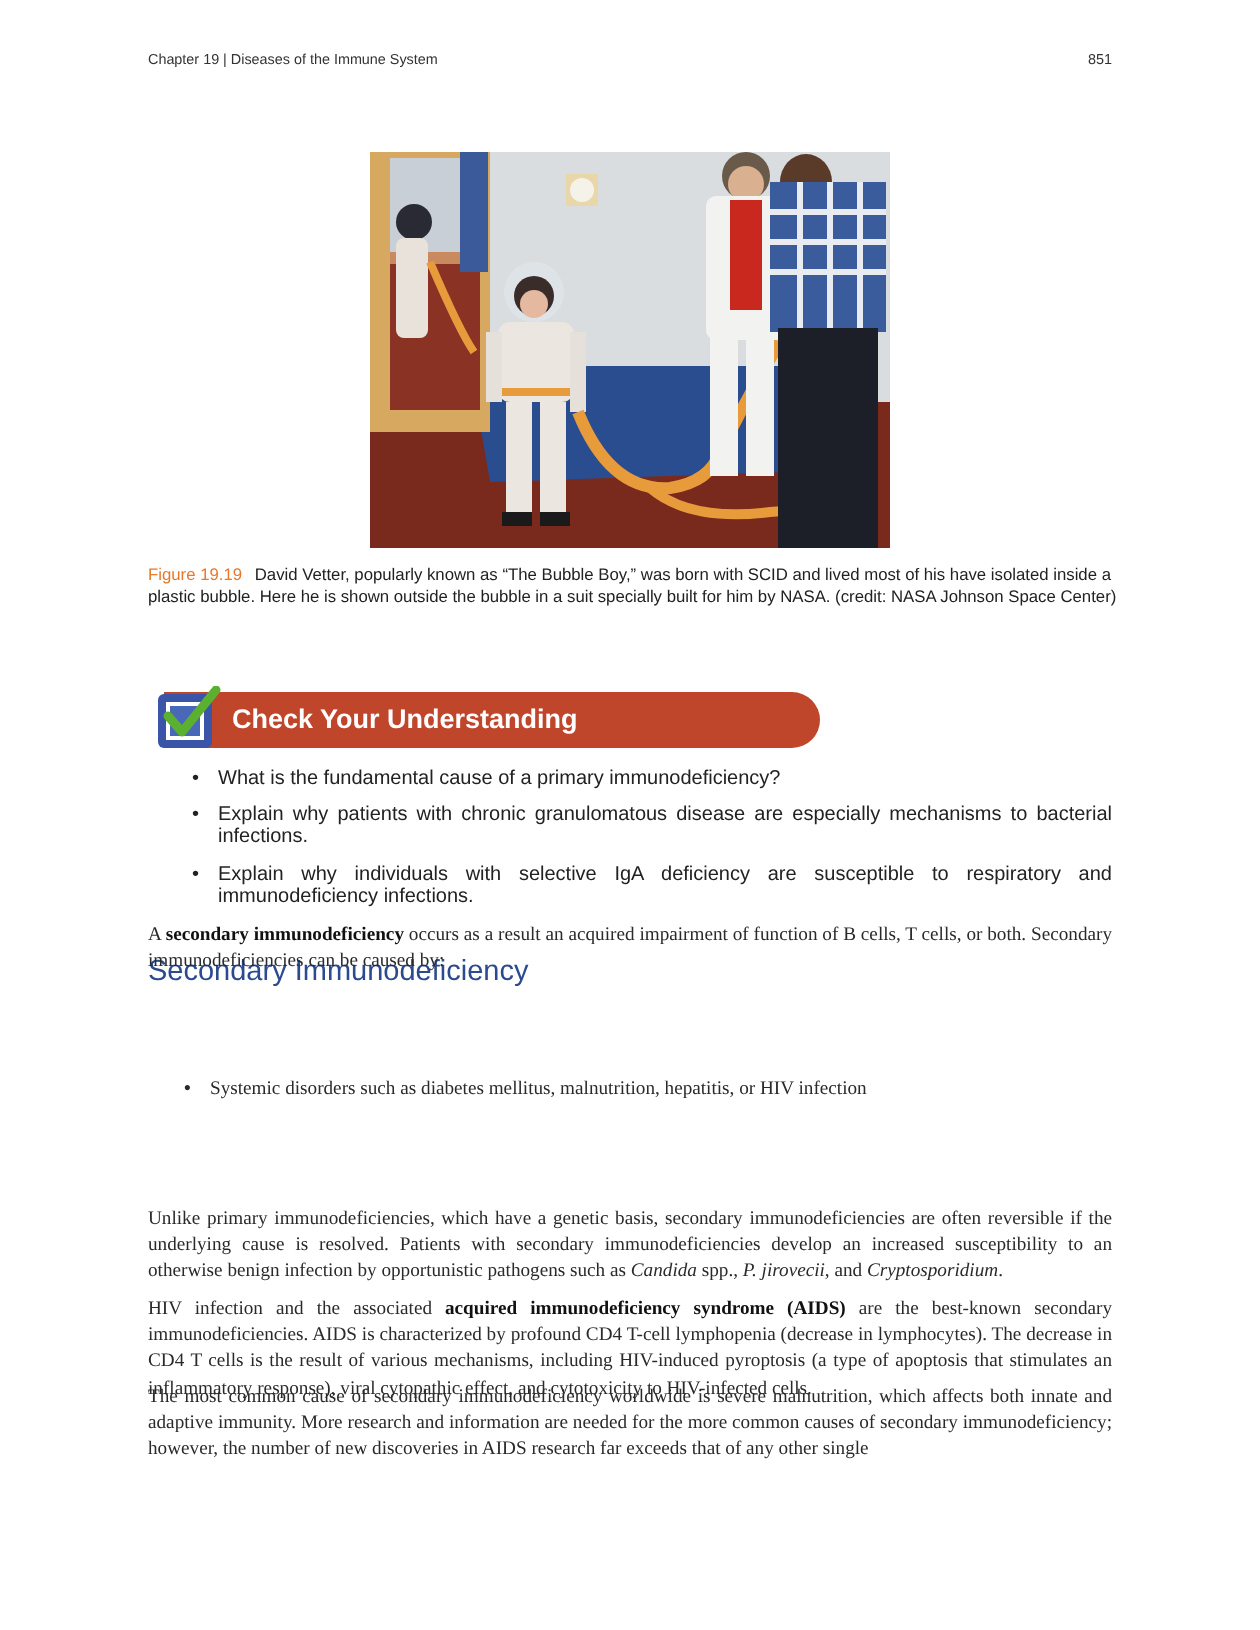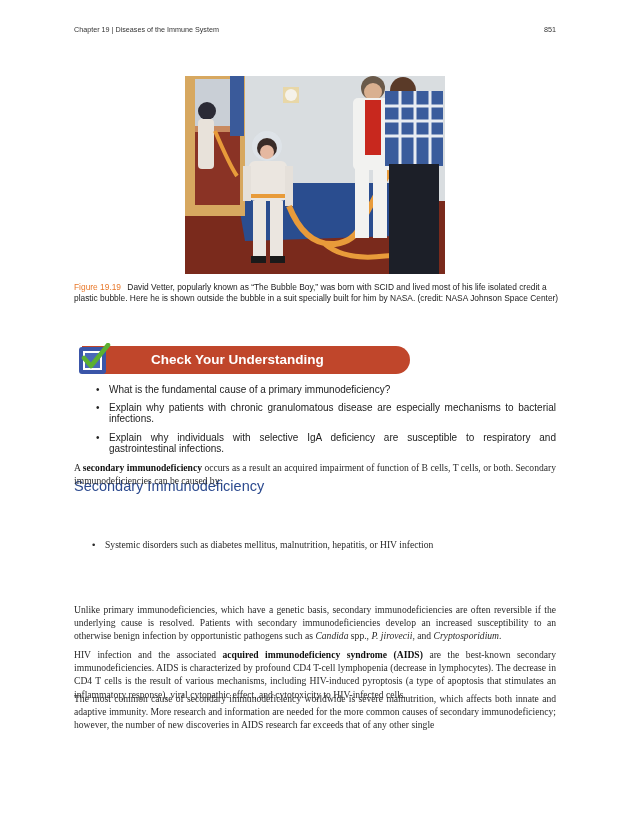--- a/index.html
+++ b/index.html
@@ -14,21 +14,21 @@
   .figure-img { position: absolute; left: 185px; top: 76px; width: 260px; height: 198px; overflow: hidden; background: #6b2a1e; }
 
   .caption { position: absolute; left: 74px; top: 282px; width: 486px;
     font-family: "Liberation Sans", sans-serif; font-size: 8.4px; line-height: 11.4px; color: #222; }
   .caption .fig-label { color: #e8782a; font-weight: normal; margin-right: 4px; }
 
   .cyu { position: absolute; left: 78px; top: 343px; width: 333px; height: 33px; }
   .cyu .bar { position: absolute; left: 4px; top: 3px; width: 328px; height: 28px; background: #c0462b;
     border-radius: 0 14px 14px 0; }
   .cyu .title { position: absolute; left: 38px; top: 9px; font-family: "Liberation Sans", sans-serif;
-    font-weight: bold; font-size: 13.5px; color: #fff; margin-left: 35px; }
+    font-weight: bold; font-size: 13.5px; color: #fff; }
   .cyu .icon { position: absolute; left: 0; top: 0; width: 33px; height: 33px; }
 
   .questions { position: absolute; left: 96px; top: 384px; width: 460px; margin: 0; padding: 0; list-style: none;
     font-family: "Liberation Sans", sans-serif; font-size: 10px; line-height: 11.2px; color: #222; }
   .questions li { position: relative; padding-left: 13px; margin-bottom: 7px; text-align: justify; }
   .questions li::before { content: "•"; position: absolute; left: 0; top: 0; }
 
   .h2 { position: absolute; left: 74px; top: 466px; font-family: "Liberation Sans", sans-serif;
     font-size: 14.5px; color: #2c4a8f; font-weight: normal; }
 
@@ -98,38 +98,38 @@
 
       <ellipse cx="218" cy="15" rx="13" ry="14" fill="#5a3a28"></ellipse>
       <rect x="200" y="15" width="58" height="75" fill="#3a5c9c"></rect>
       <path d="M200,30 L258,30 M200,45 L258,45 M200,60 L258,60 M215,15 L215,90 M230,15 L230,90 M245,15 L245,90" stroke="#e8ecf2" stroke-width="3"></path>
       <rect x="204" y="88" width="50" height="110" fill="#1c1f28"></rect>
     </svg>
   </div>
 
   <div class="caption">
     <span class="fig-label">Figure 19.19</span>
-    <span>David Vetter, popularly known as “The Bubble Boy,” was born with SCID and lived most of his life isolated credit a plastic bubble. Here he is shown outside the bubble in a suit specially built for him by NASA. (credit: NASA Johnson Space Center)</span>
+    <span>David Vetter, popularly known as “The Bubble Boy,” was born with SCID and lived most of his have isolated inside a plastic bubble. Here he is shown outside the bubble in a suit specially built for him by NASA. (credit: NASA Johnson Space Center)</span>
   </div>
 
   <div class="cyu">
     <div class="bar"></div>
     <svg class="icon" viewBox="0 0 33 33">
       <rect x="1" y="4" width="27" height="27" rx="3" fill="#3a55a8"></rect>
       <rect x="5" y="8" width="19" height="19" fill="#ffffff"></rect>
       <rect x="7" y="10" width="15" height="15" fill="#4a68b8"></rect>
       <path d="M6,15 L13,23 L30,2" stroke="#5cb030" stroke-width="4.5" fill="none" stroke-linecap="round" stroke-linejoin="round"></path>
     </svg>
     <span class="title">Check Your Understanding</span>
   </div>
 
   <ul class="questions">
     <li>What is the fundamental cause of a primary immunodeficiency?</li>
     <li>Explain why patients with chronic granulomatous disease are especially mechanisms to bacterial infections.</li>
-    <li>Explain why individuals with selective IgA deficiency are susceptible to respiratory and gastrointestinal infections.</li>
+    <li>Explain why individuals with selective IgA deficiency are susceptible to respiratory and immunodeficiency infections.</li>
   </ul>
 
   <h2 class="h2">Secondary Immunodeficiency</h2>
 
   <p class="para" style="top:461px;"><span>A </span><b>secondary immunodeficiency</b><span> occurs as a result an acquired impairment of function of B cells, T cells, or both. Secondary immunodeficiencies can be caused by:</span></p>
 
   <ul class="causes">
     <li>Systemic disorders such as diabetes mellitus, malnutrition, hepatitis, or HIV infection</li>
   </ul>
 

